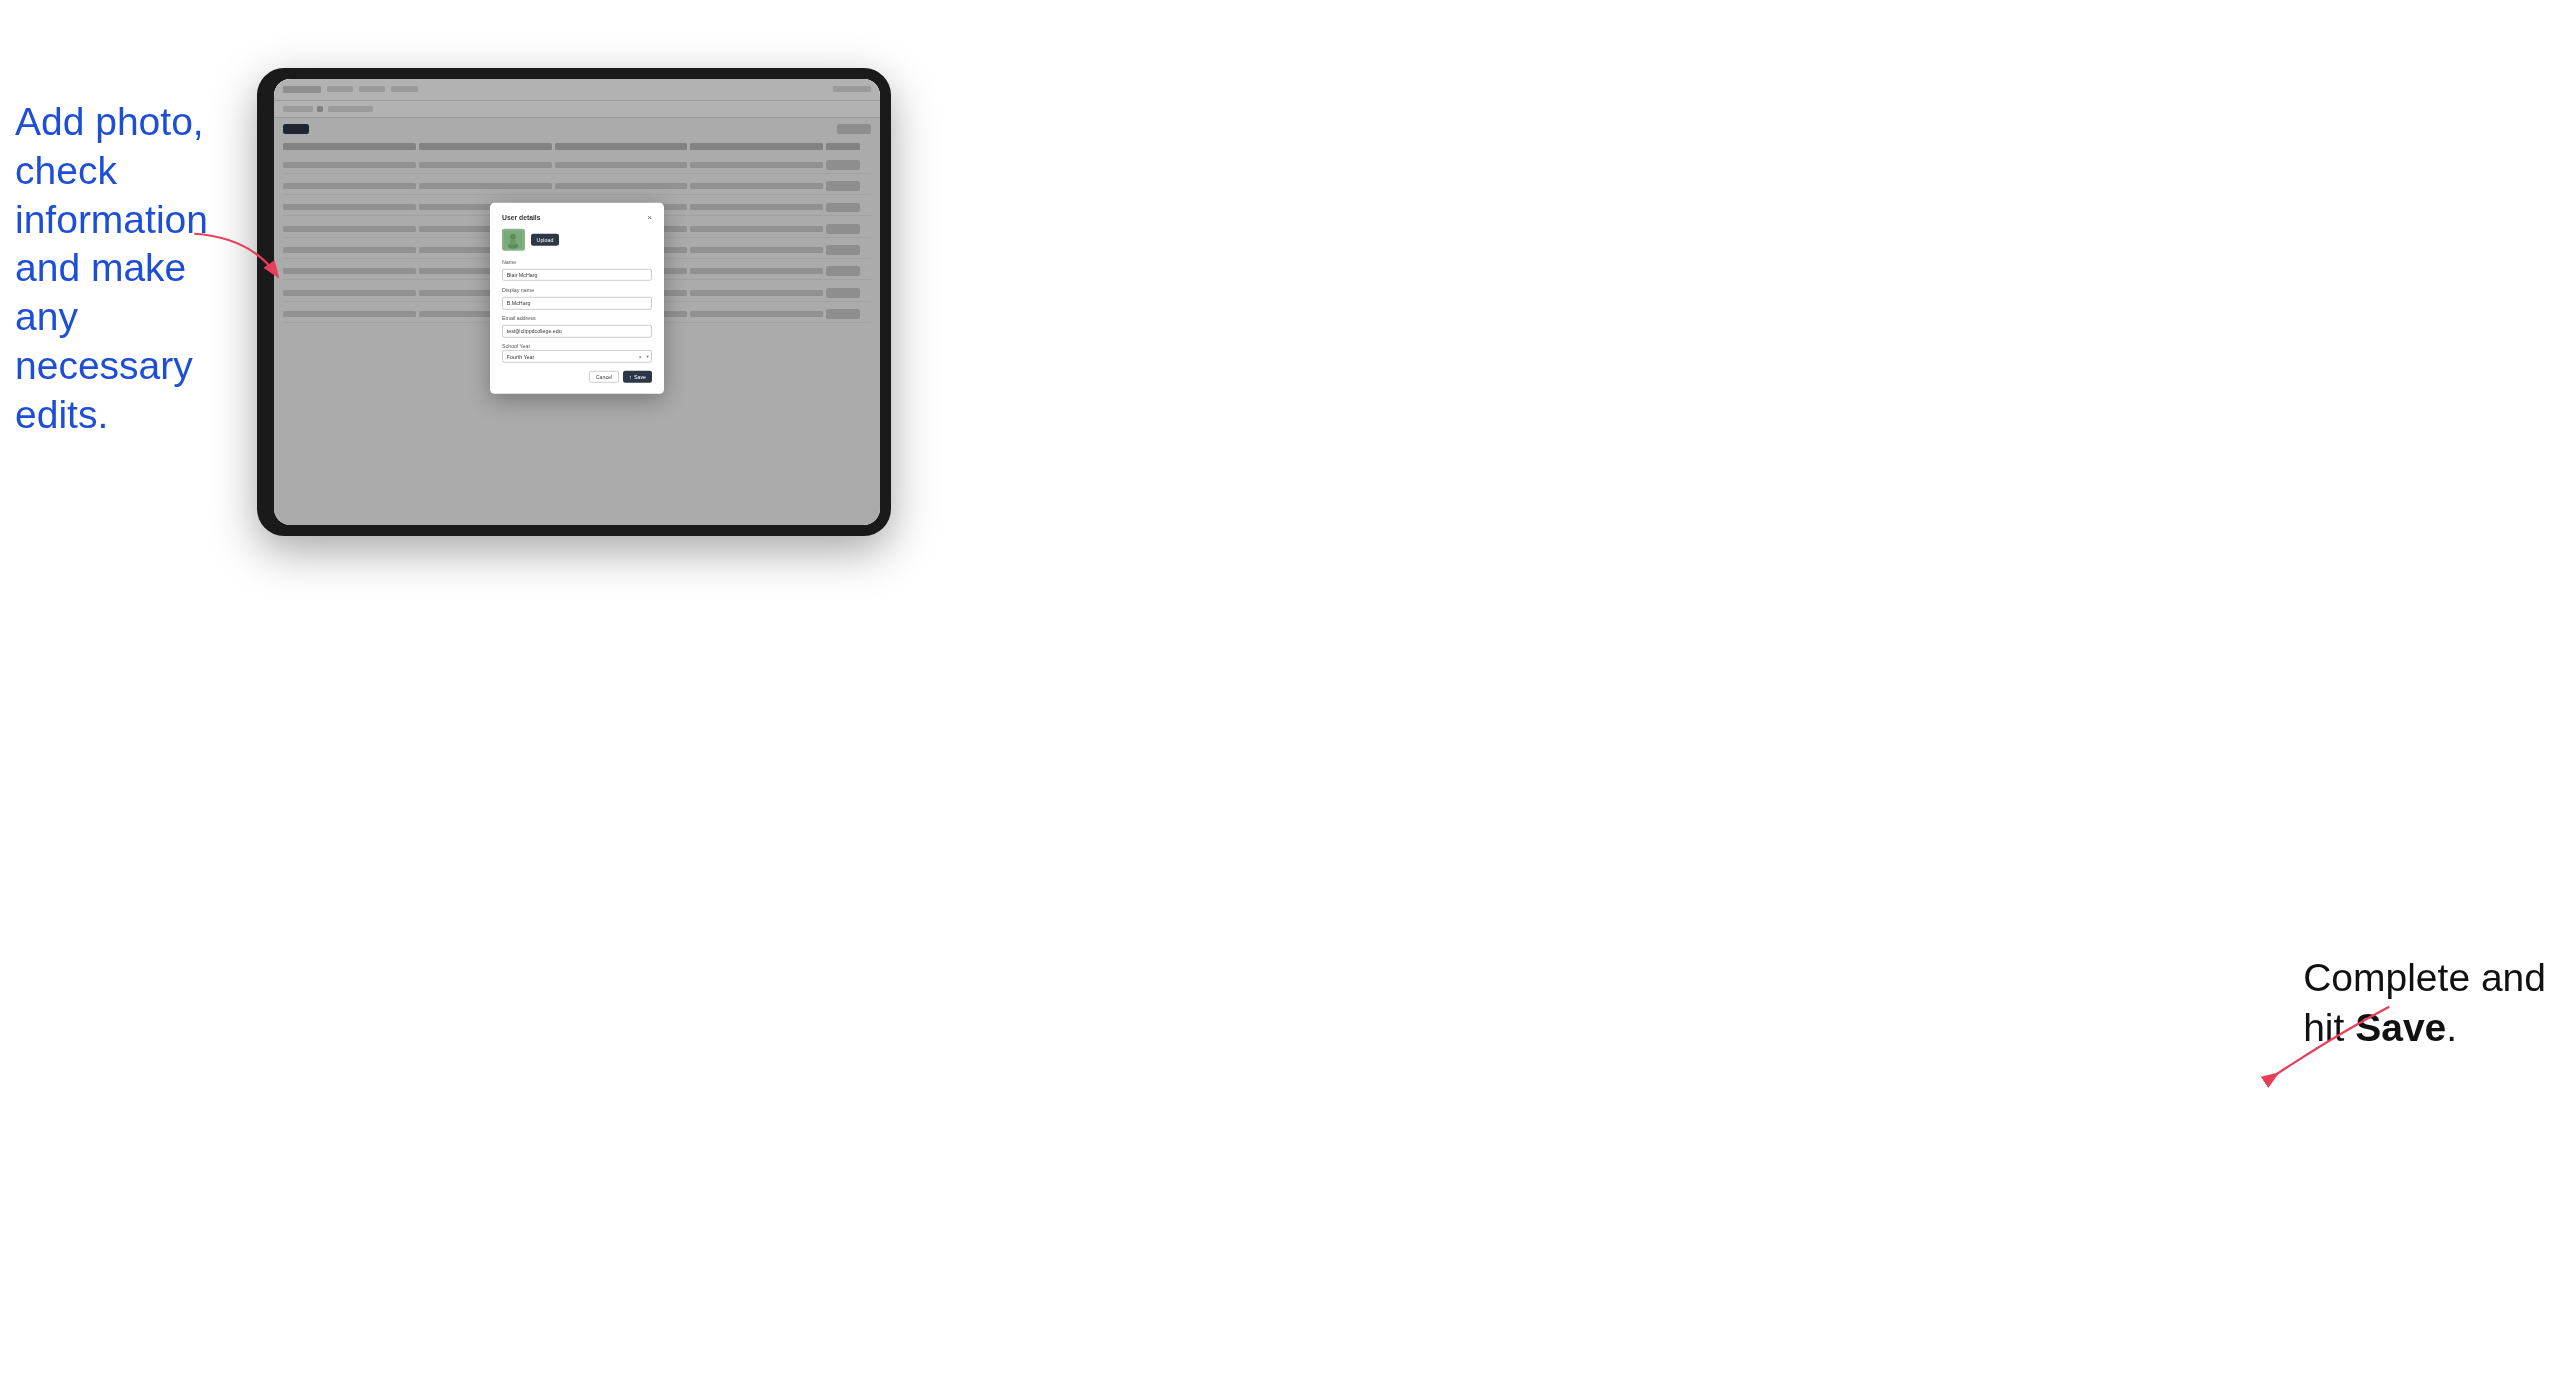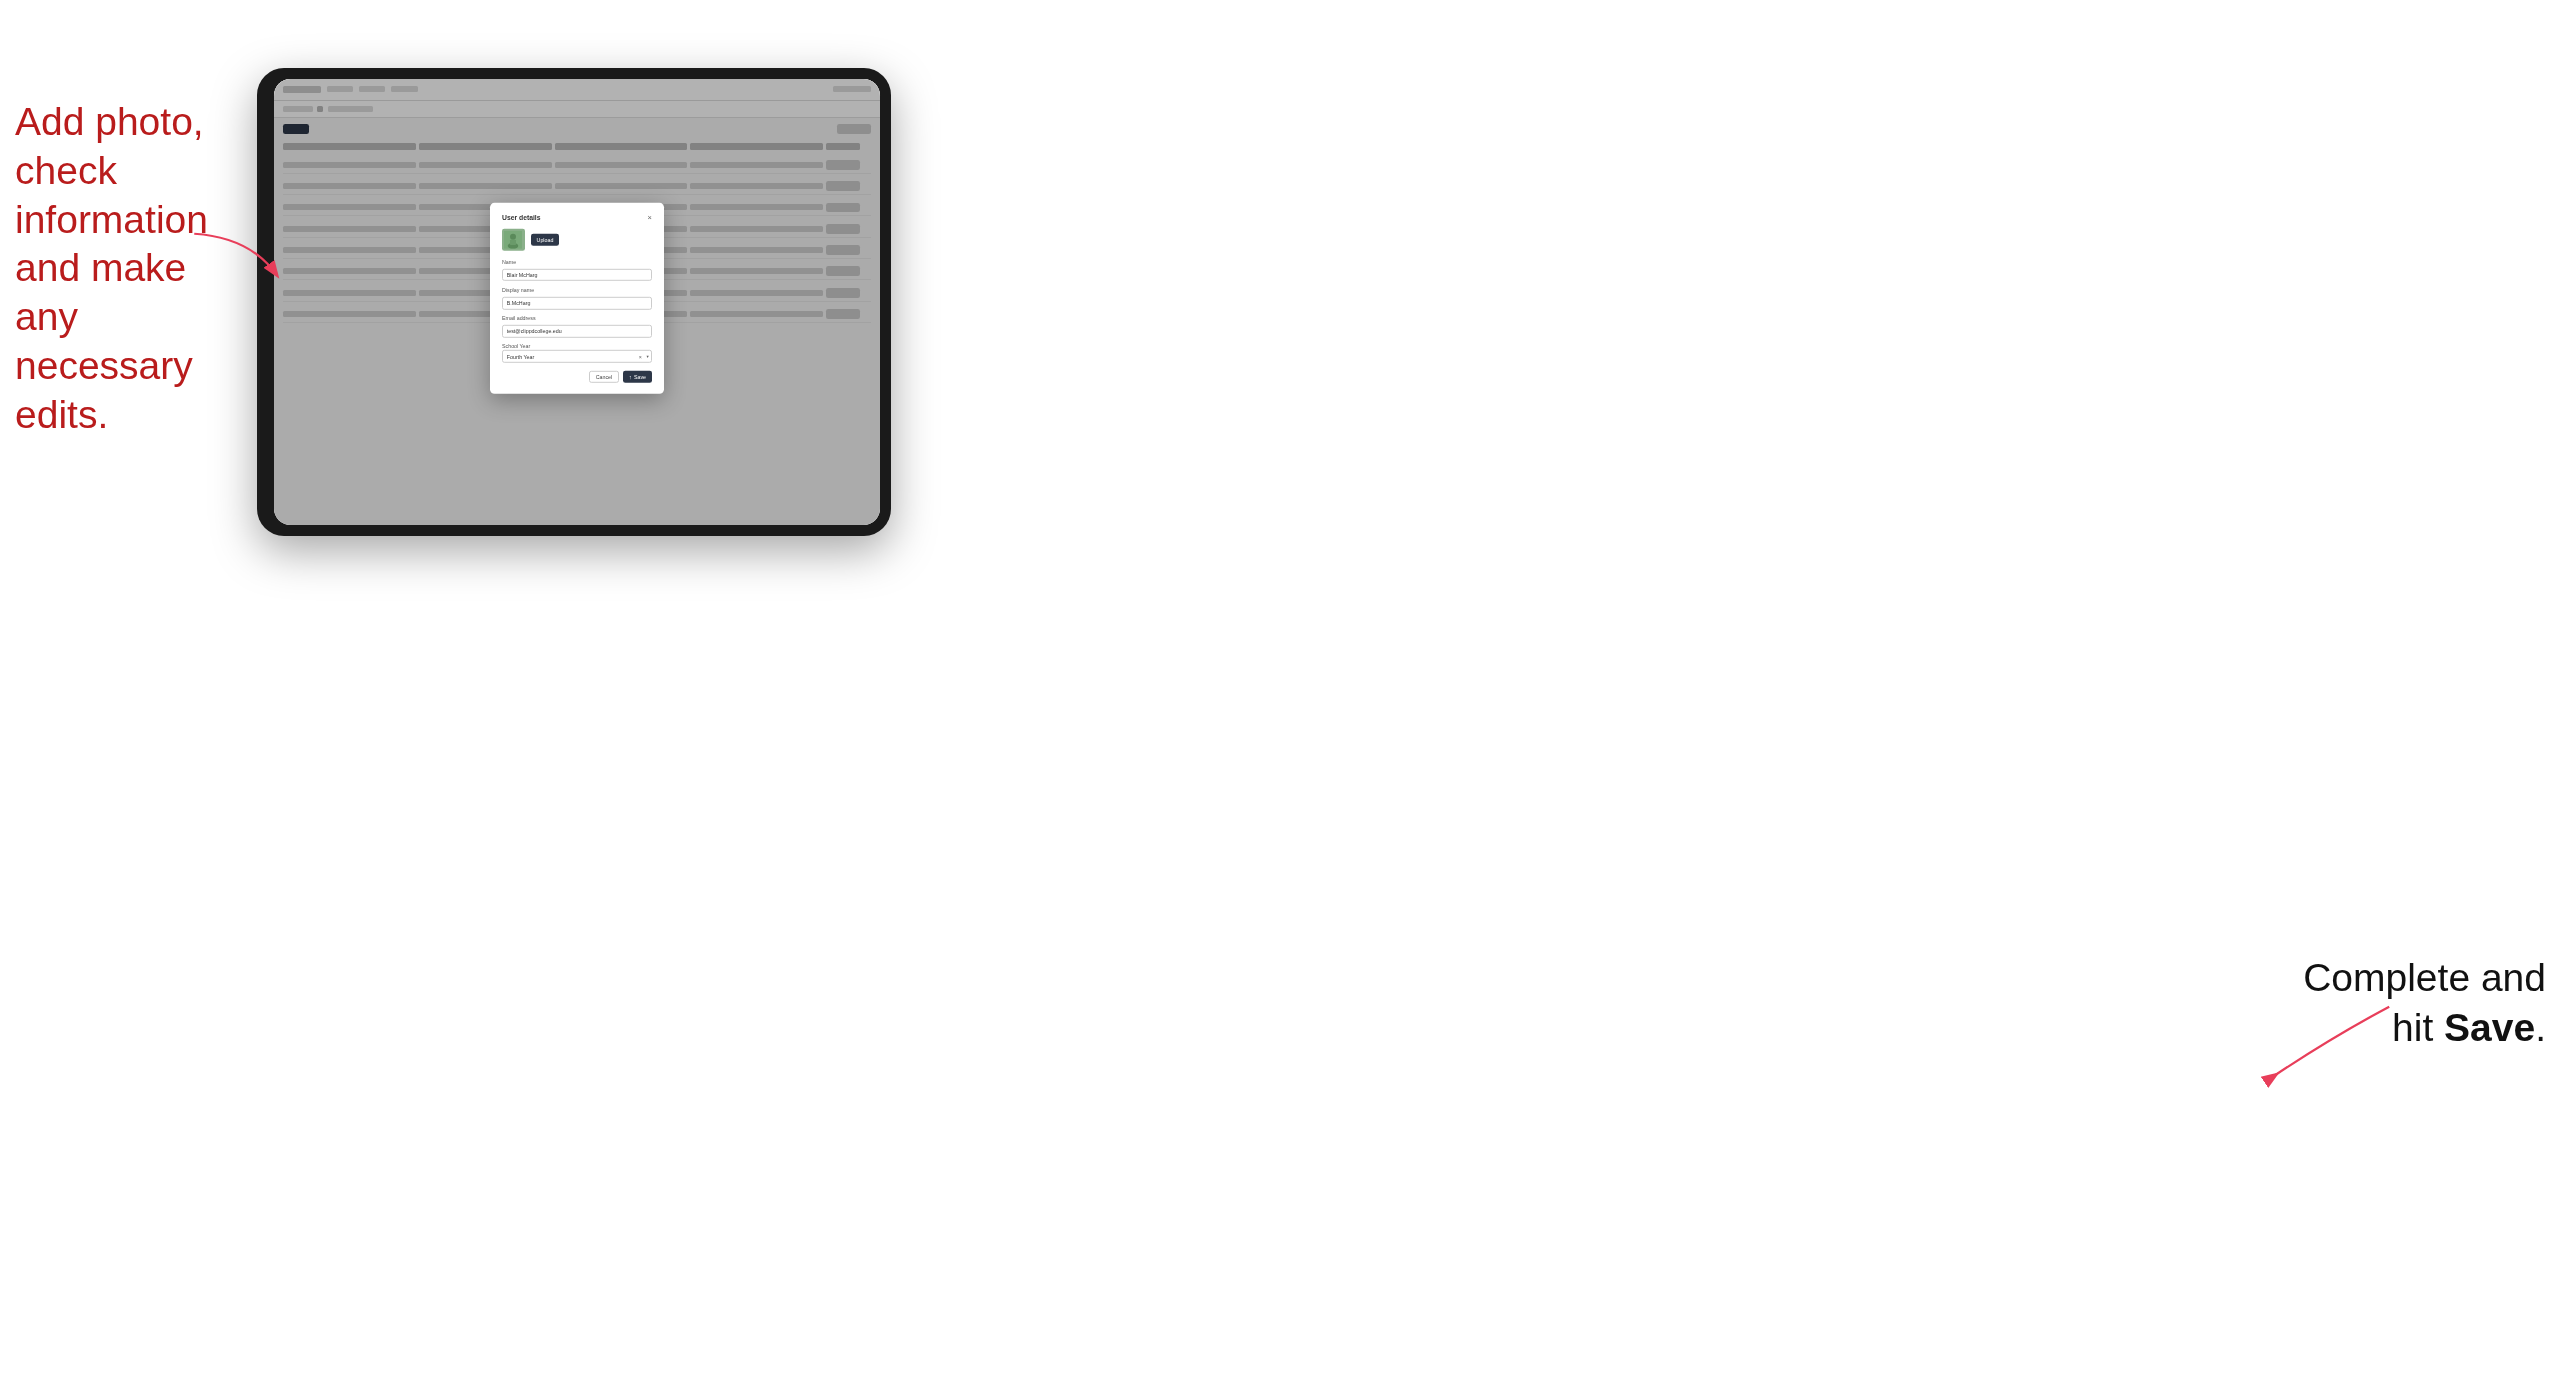--- a/index.html
+++ b/index.html
@@ -12,31 +12,31 @@
       overflow: hidden;
     }
 
     
     .annotation-left {
       position: absolute;
       left: 15px;
       top: 98px;
       font-size: 39px;
       line-height: 1.25;
-      color: #b91c1c;
+      color: #1d4ed8;
       max-width: 211px;
     }
     .annotation-right {
       position: absolute;
       right: 30px;
       bottom: 332px;
       font-size: 39px;
       line-height: 1.3;
       color: #111;
-      text-align: right;
+      text-align: left;
       max-width: 272px;
     }
     .annotation-right strong { font-weight: 700; }
 
     
     .tablet {
       position: absolute;
       left: 257px;
       top: 68px;
       width: 634px;

